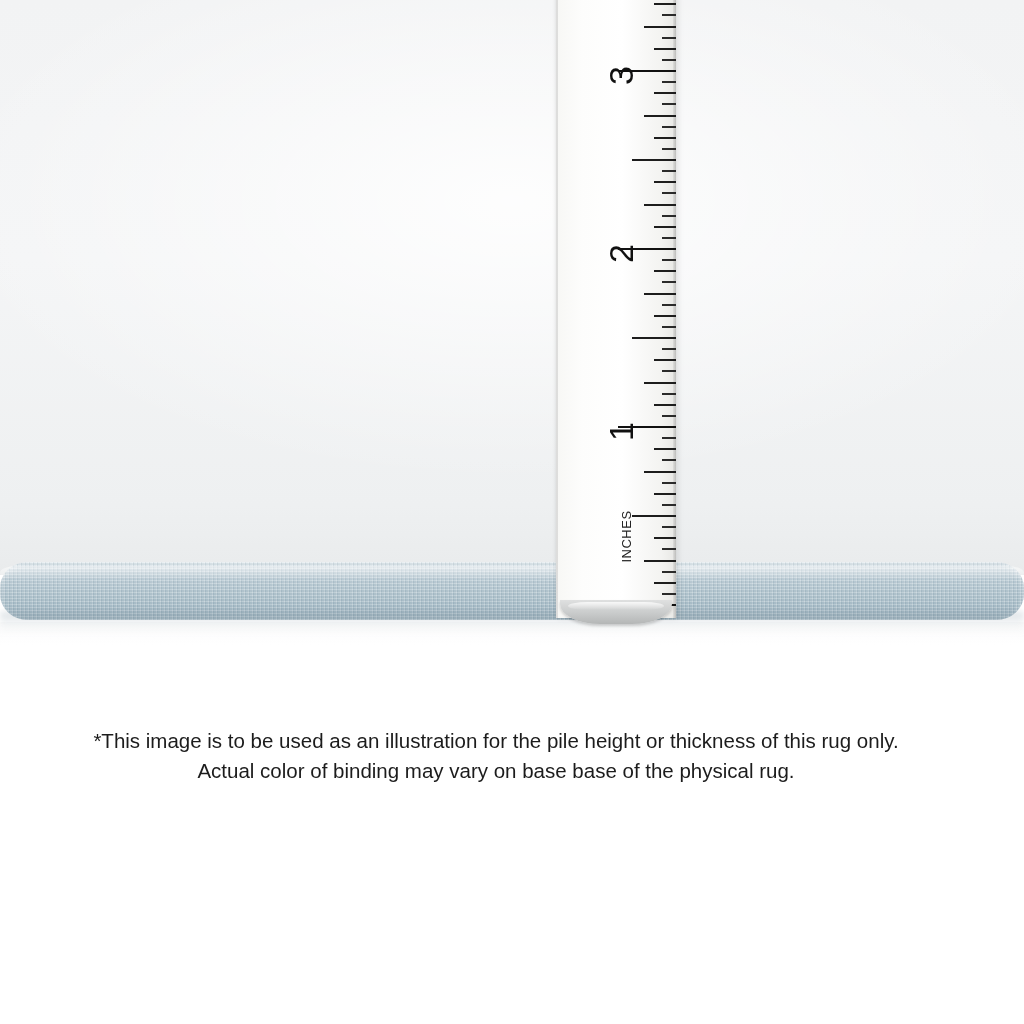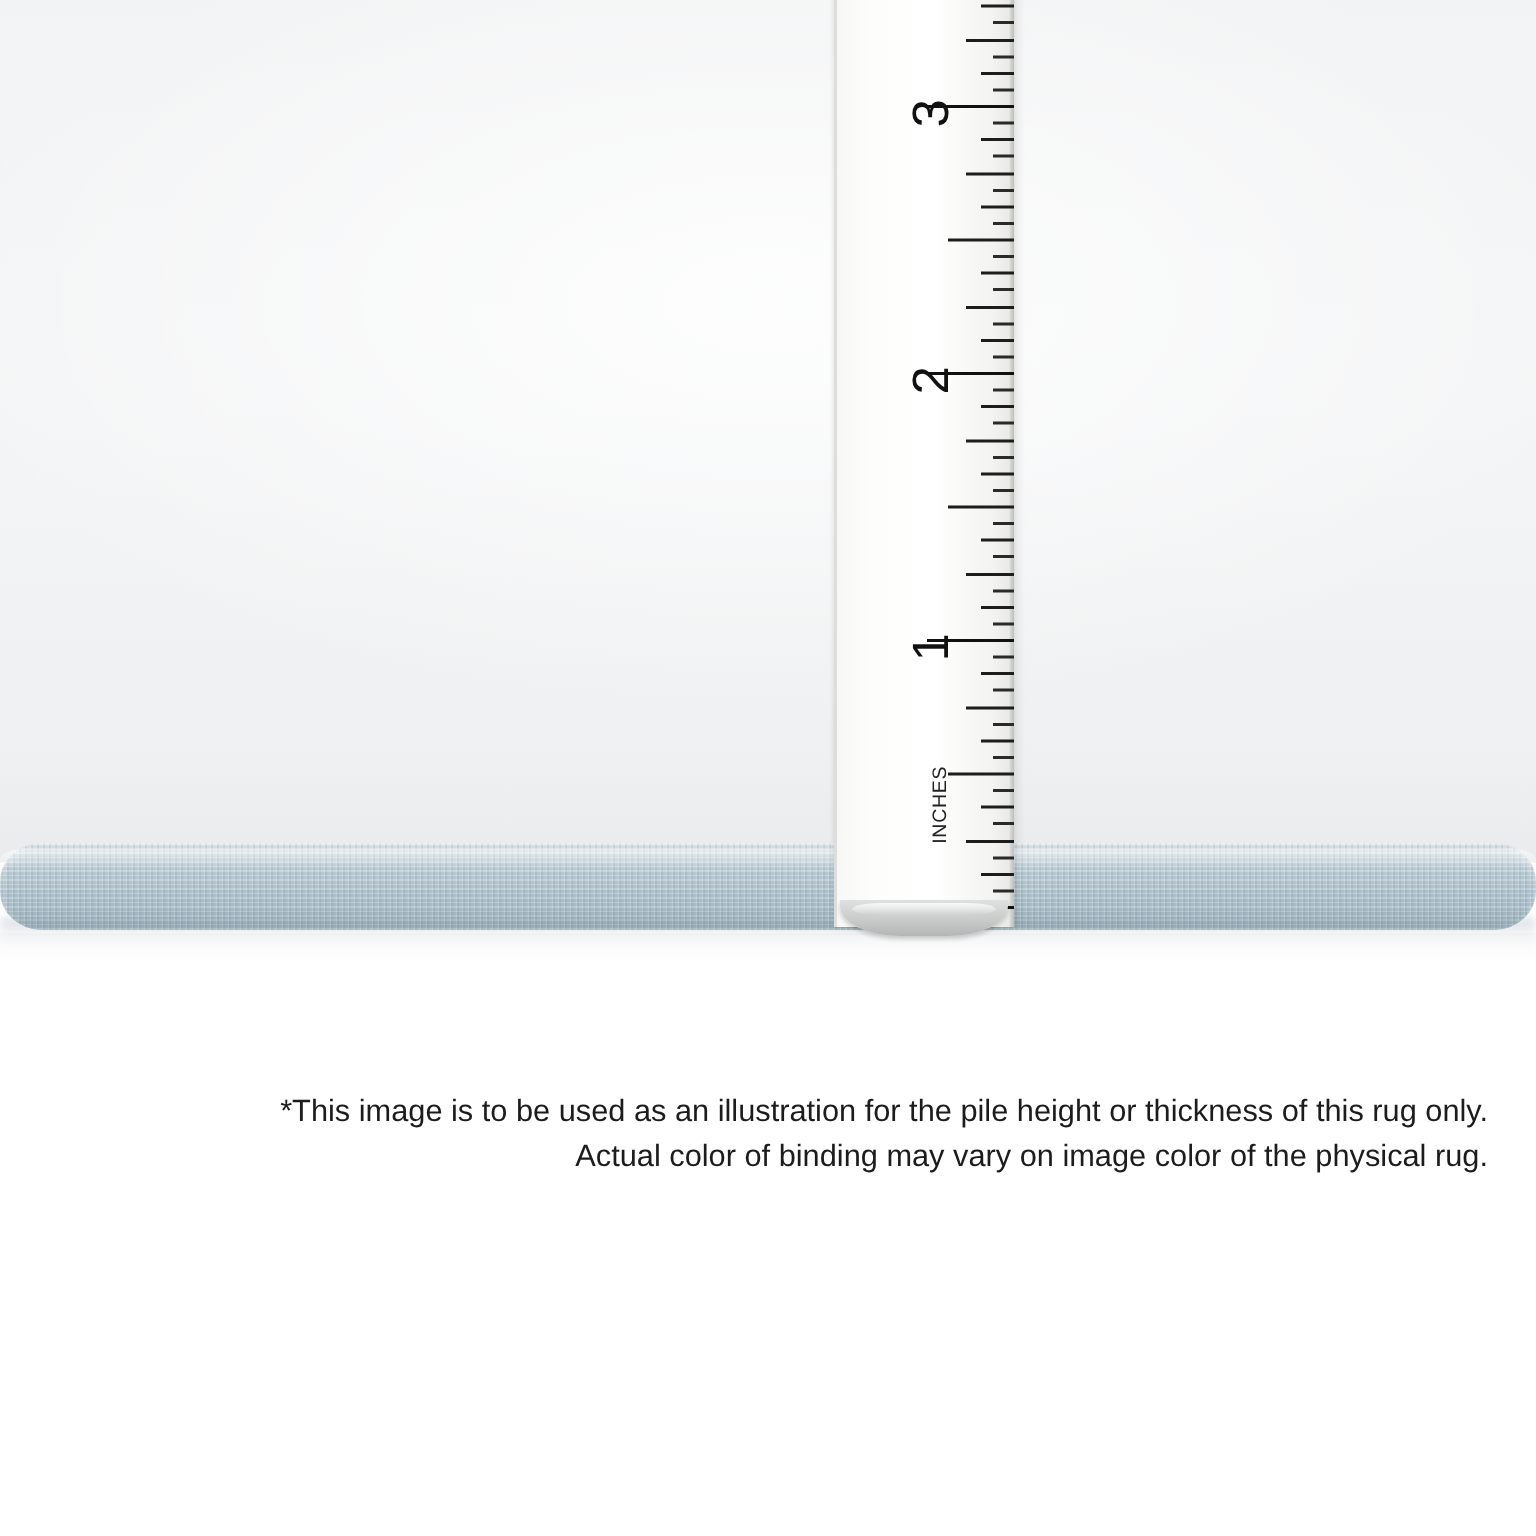--- a/index.html
+++ b/index.html
@@ -187,21 +187,21 @@
     border-radius: 40px/8px;
     background: linear-gradient(180deg, rgba(255,255,255,0.8), rgba(255,255,255,0));
   }
 
   
   .caption {
     position: absolute;
     left: 0;
     top: 726px;
     width: 992px;
-    text-align: right;
+    text-align: center;
     color: #1c1c1c;
     font-size: 20.5px;
     line-height: 30px;
     font-family: "Liberation Sans", sans-serif;
   }
   .caption .line { display: block; }
 </style>
 </head>
 <body>
 
@@ -289,16 +289,16 @@
     </div>
 
     <div class="ruler-tip">
       <div class="ruler-tip-gloss"></div>
     </div>
 
   </div>
 
   <div class="caption">
     <span class="line">*This image is to be used as an illustration for the pile height or thickness of this rug only.</span>
-    <span class="line">Actual color of binding may vary on image color of the physical rug.</span>
+    <span class="line">Actual color of binding may vary on base base of the physical rug.</span>
   </div>
 
 </div>
 
 </body></html>

